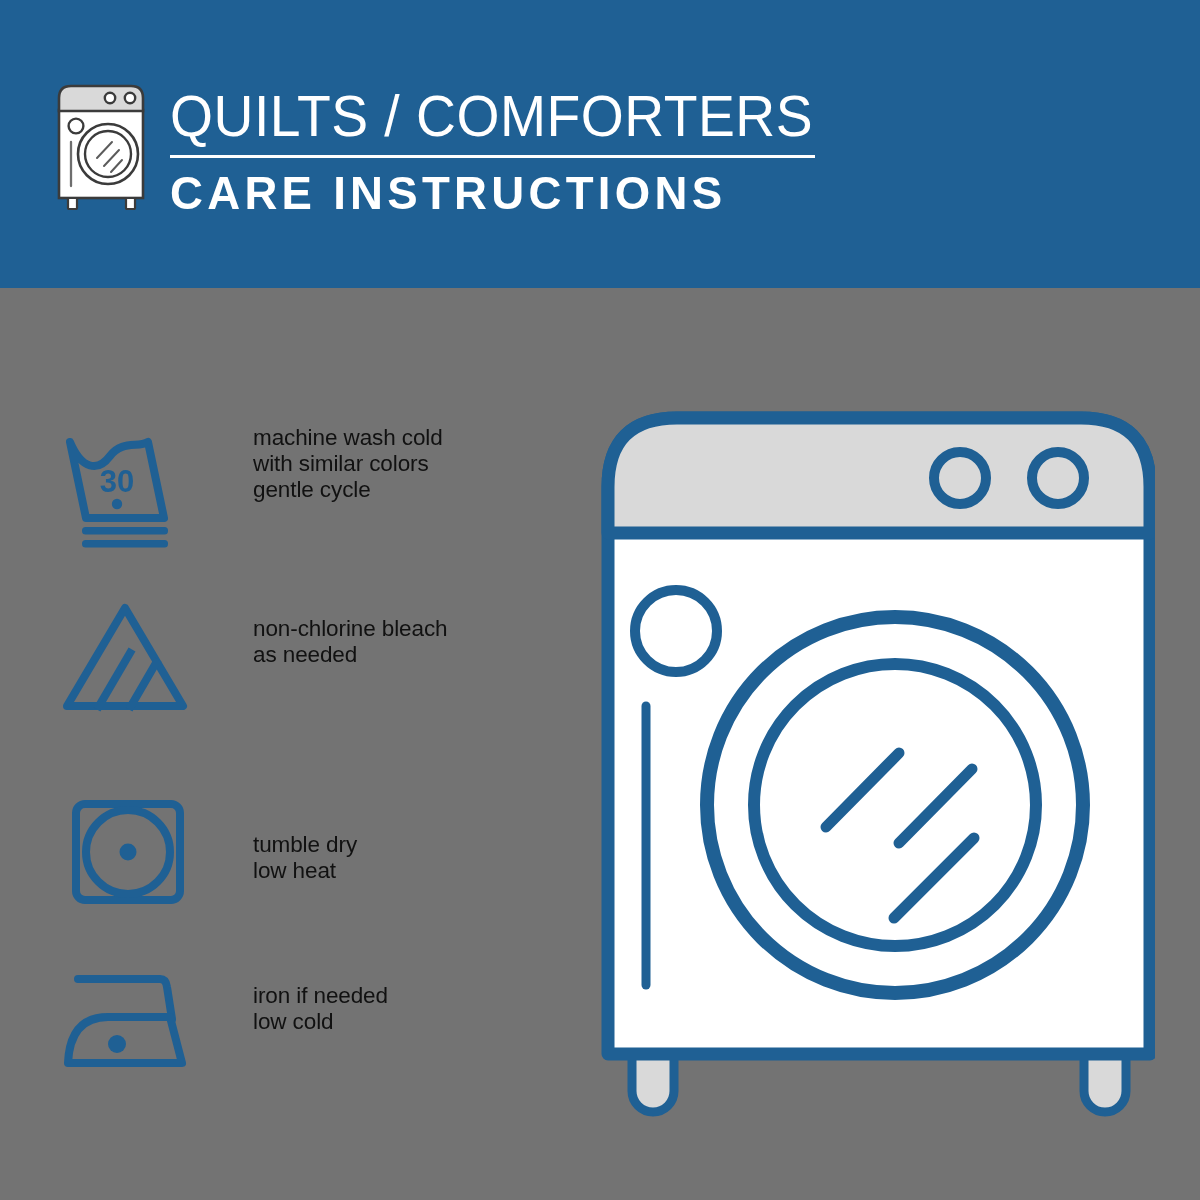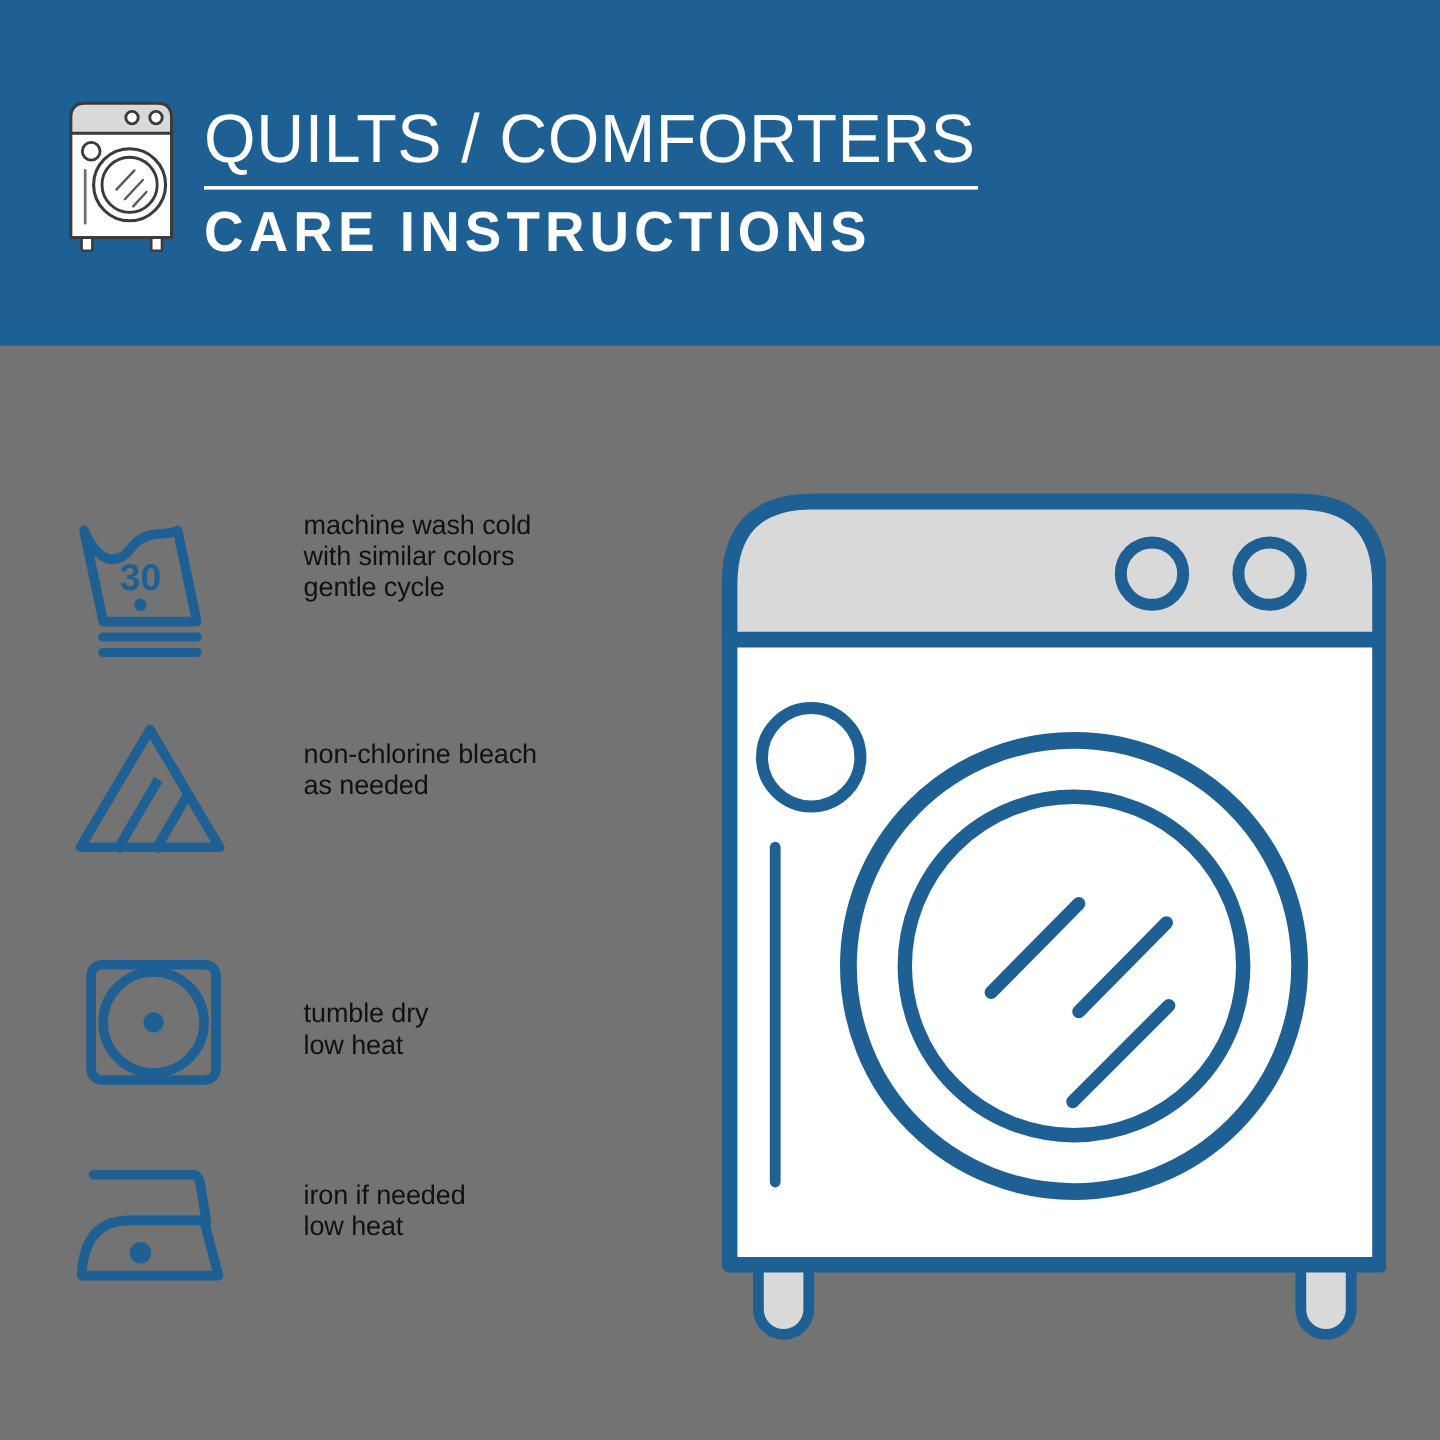--- a/index.html
+++ b/index.html
@@ -218,21 +218,21 @@
         <svg width="130" height="120" viewBox="0 0 130 120" xmlns="http://www.w3.org/2000/svg">
 
           <path d="M18 12 L100 12 Q106 12 107 20 L112 52" fill="none" stroke="#1f6094" stroke-width="8" stroke-linecap="round" stroke-linejoin="round"></path>
 
           <path d="M8 96 Q10 50 48 50 L110 50 L122 96 Z" fill="none" stroke="#1f6094" stroke-width="8" stroke-linejoin="round" stroke-linecap="round"></path>
 
           <circle cx="57" cy="77" r="9" fill="#1f6094"></circle>
         </svg>
       </div>
       <div class="care-text">iron if needed
-low heat</div>
+low cold</div>
     </div>
 
   </div>
 
   <div class="washer-art">
     <svg width="560" height="715" viewBox="0 0 560 715" xmlns="http://www.w3.org/2000/svg">
 
       <g>
         <path d="M37 640 L37 686 a21 21 0 0 0 42 0 L79 640 Z" fill="#d9d9d9" stroke="#1f6094" stroke-width="9" stroke-linejoin="round"></path>
         <path d="M489 640 L489 686 a21 21 0 0 0 42 0 L531 640 Z" fill="#d9d9d9" stroke="#1f6094" stroke-width="9" stroke-linejoin="round"></path>

